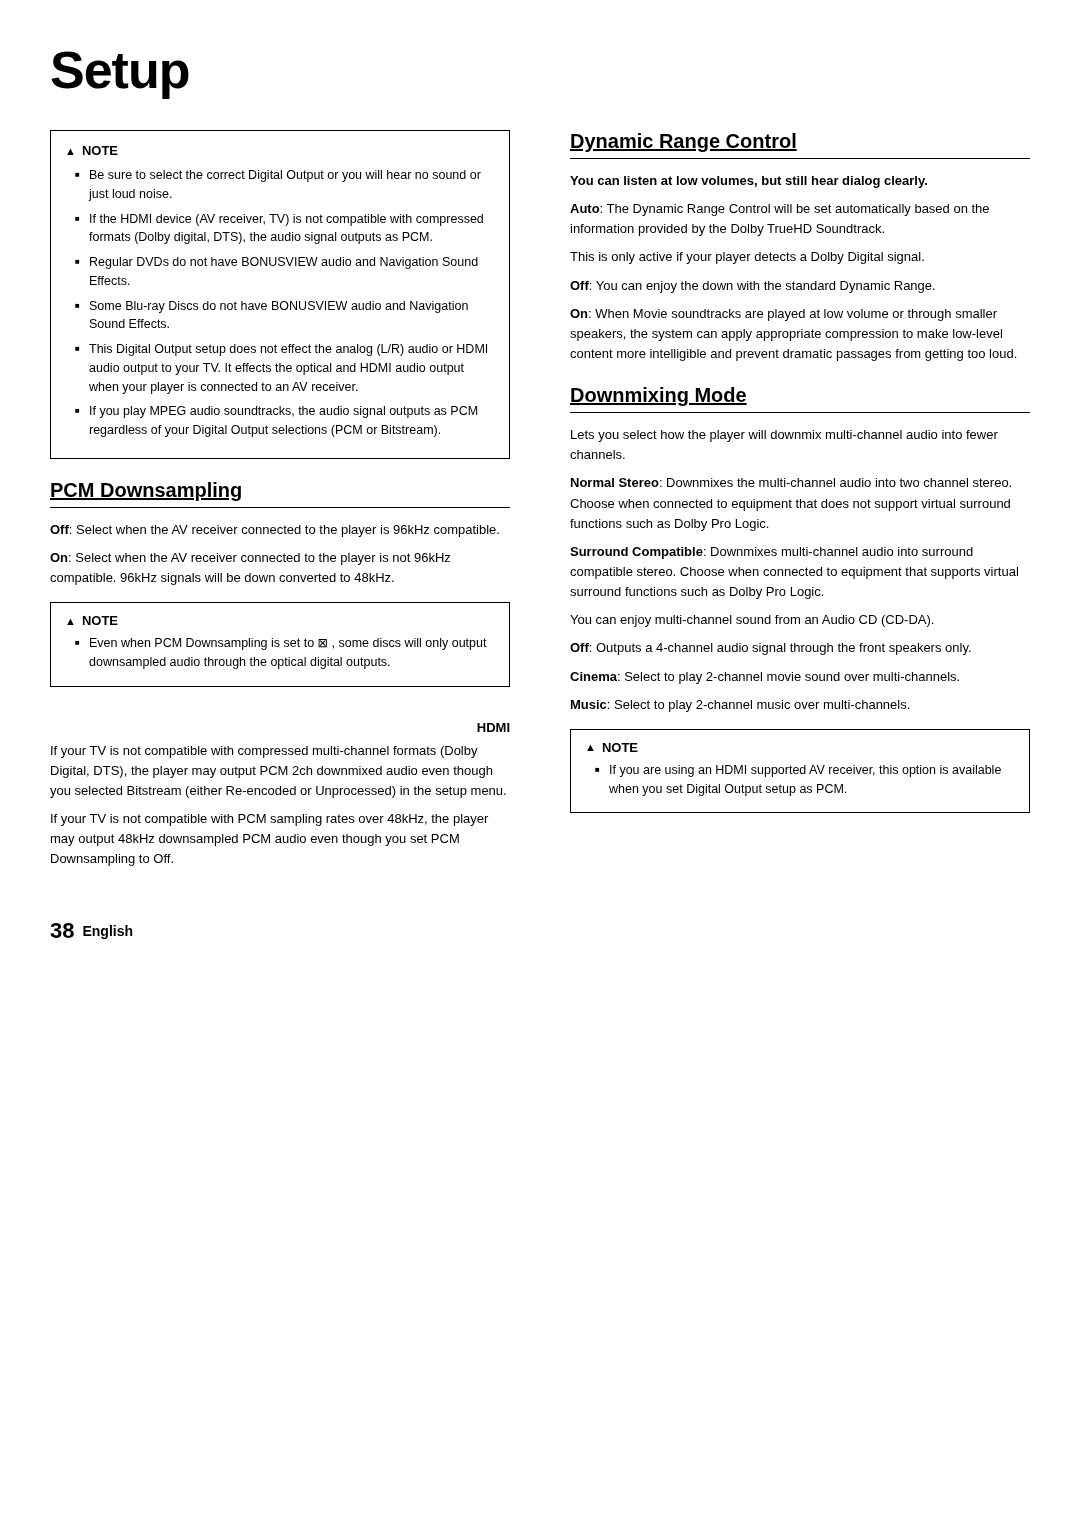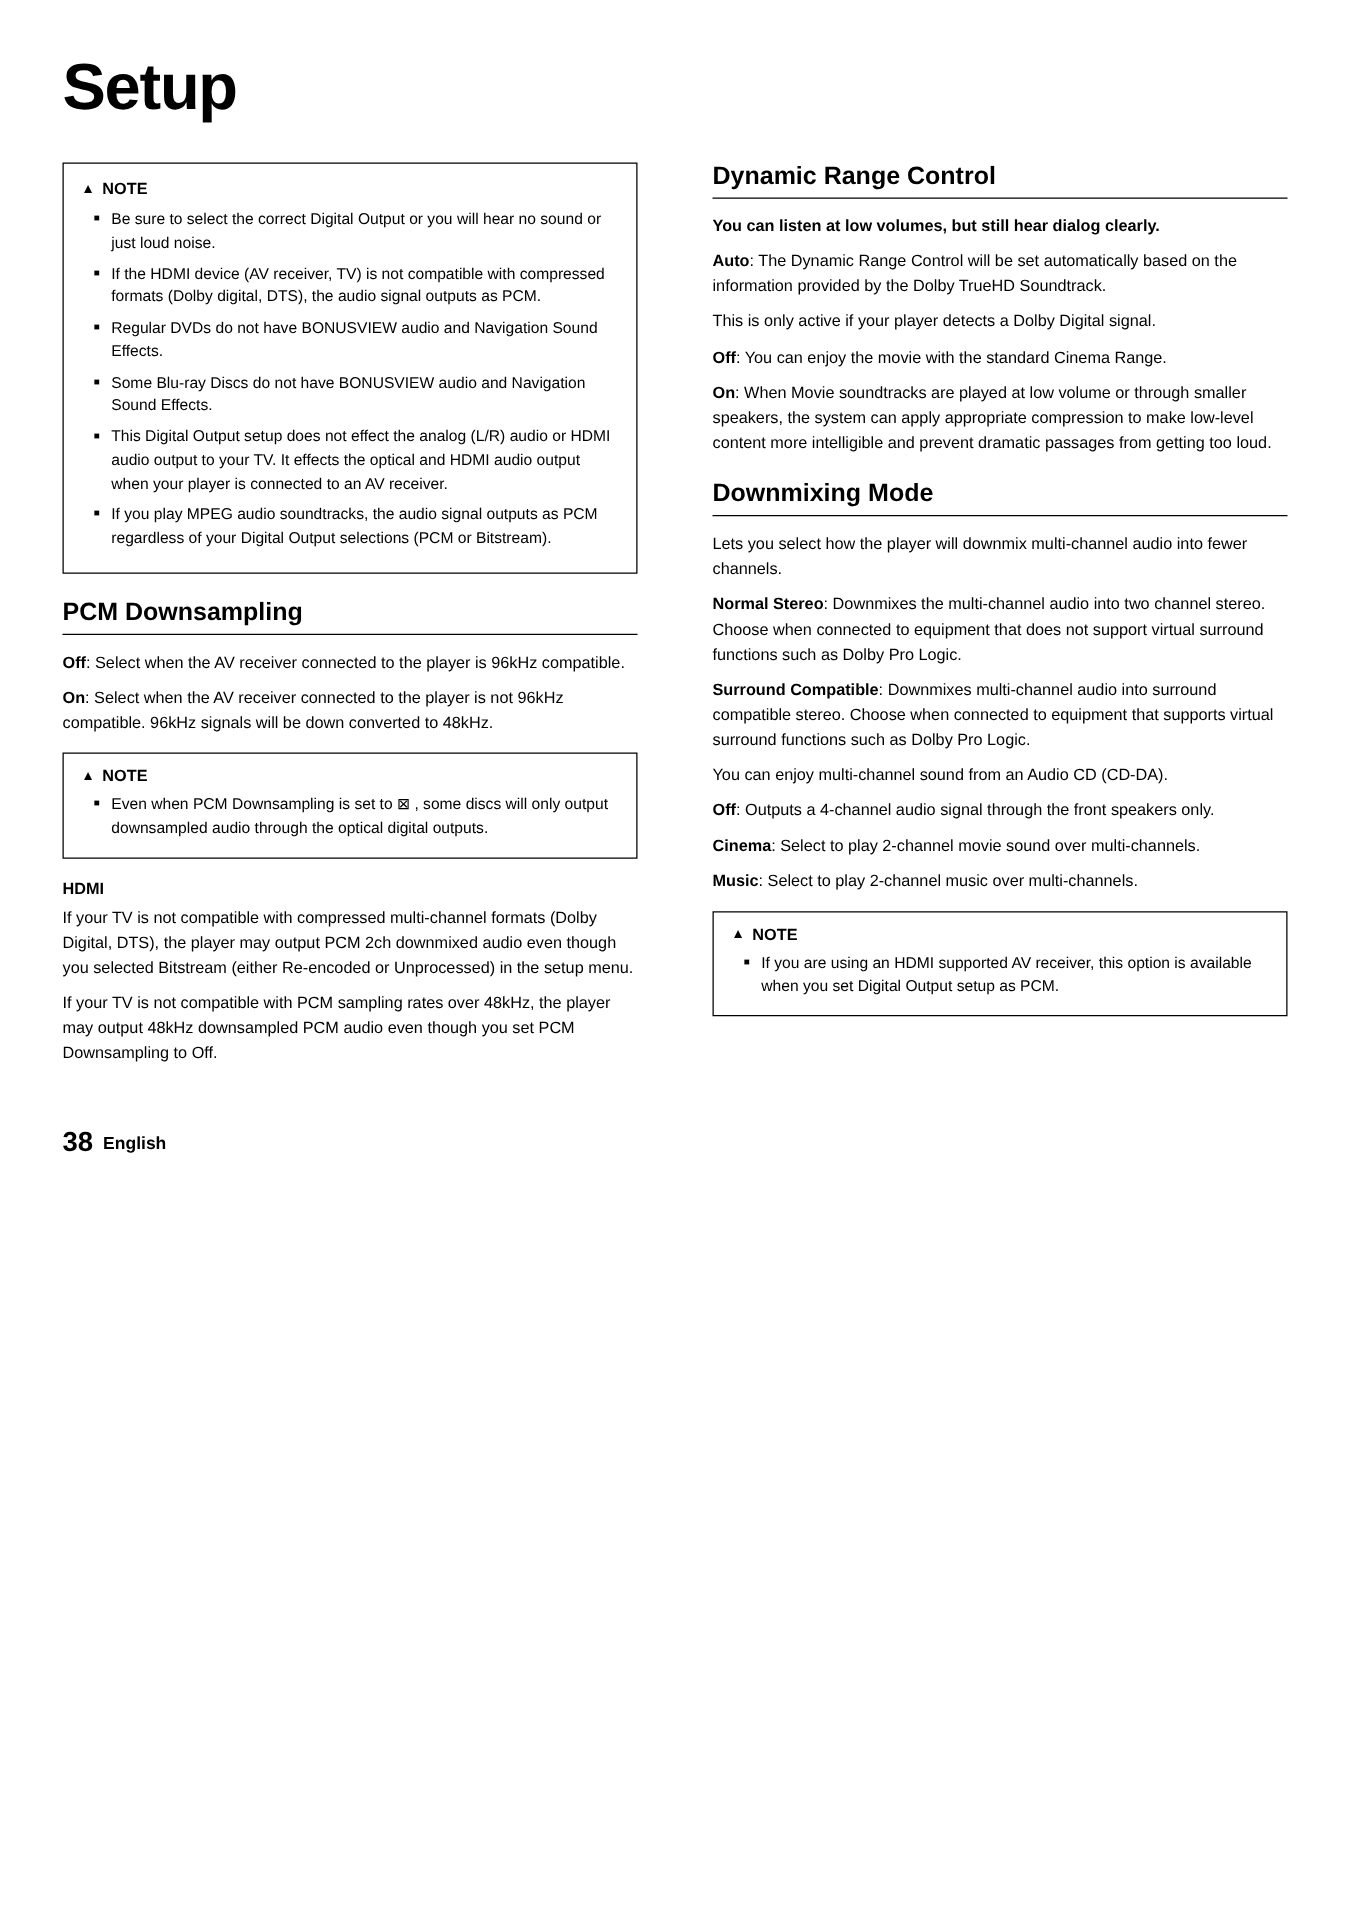--- a/index.html
+++ b/index.html
@@ -81,20 +81,21 @@
       top: 3px;
     }
 
     .section-heading {
       font-size: 20px;
       font-weight: bold;
       border-bottom: 1px solid #000;
       padding-bottom: 5px;
       margin-bottom: 12px;
       margin-top: 20px;
+      text-decoration: underline;
     }
 
     .section-heading:first-child {
       margin-top: 0;
     }
 
     .body-text {
       font-size: 13px;
       line-height: 1.55;
       margin-bottom: 8px;
@@ -133,21 +134,22 @@
       position: absolute;
       left: 0;
       font-size: 8px;
       top: 3px;
     }
 
     .hdmi-label {
       font-weight: bold;
       font-size: 13px;
       margin-bottom: 6px;
-      margin-top: 16px;
+      margin-top: 33px;
+      text-align: right;
     }
 
     .page-footer {
       margin-top: 40px;
       font-size: 14px;
       font-weight: bold;
     }
 
     .page-footer span.page-num {
       font-size: 22px;
@@ -219,21 +221,21 @@
     <div class="section-heading">Dynamic Range Control</div>
 
     <p class="bold-intro">You can listen at low volumes, but still hear dialog clearly.</p>
     <p class="body-text">
       <strong>Auto</strong><span>: The Dynamic Range Control will be set automatically based on the information provided by the Dolby TrueHD Soundtrack.</span>
     </p>
 
     <p class="body-text">This is only active if your player detects a Dolby Digital signal.</p>
 
     <p class="body-text">
-      <strong>Off</strong><span>: You can enjoy the movie with the standard Cinema Range.</span>
+      <strong>Off</strong><span>: You can enjoy the down with the standard Dynamic Range.</span>
     </p>
 
     <p class="body-text">
       <strong>On</strong><span>: When Movie soundtracks are played at low volume or through smaller speakers, the system can apply appropriate compression to make low-level content more intelligible and prevent dramatic passages from getting too loud.</span>
     </p>
 
     <div class="section-heading">Downmixing Mode</div>
 
     <p class="body-text">Lets you select how the player will downmix multi-channel audio into fewer channels.</p>
 

